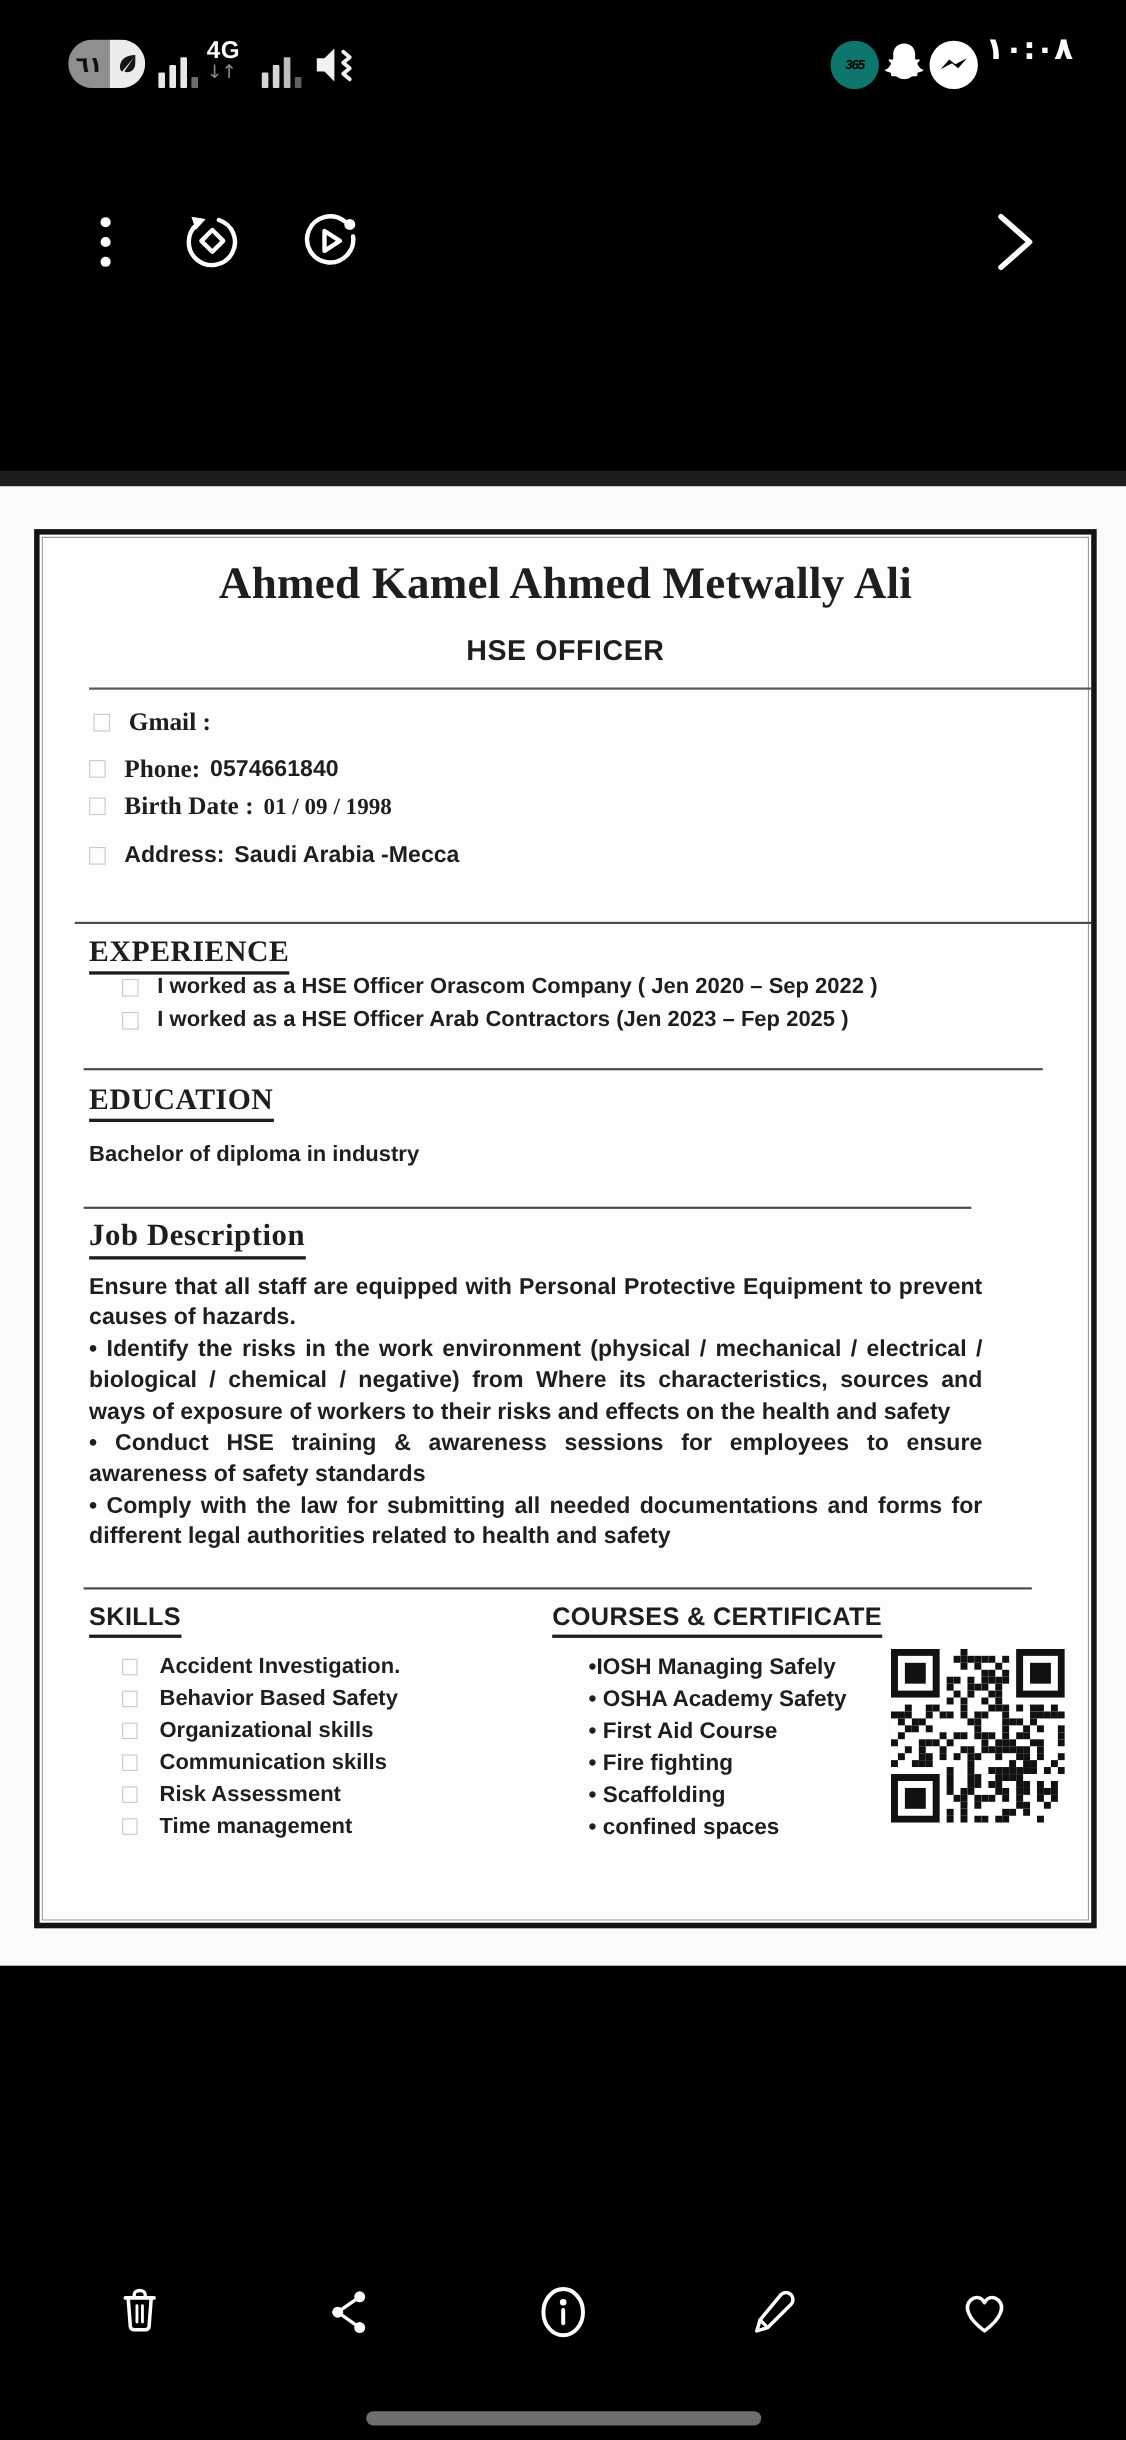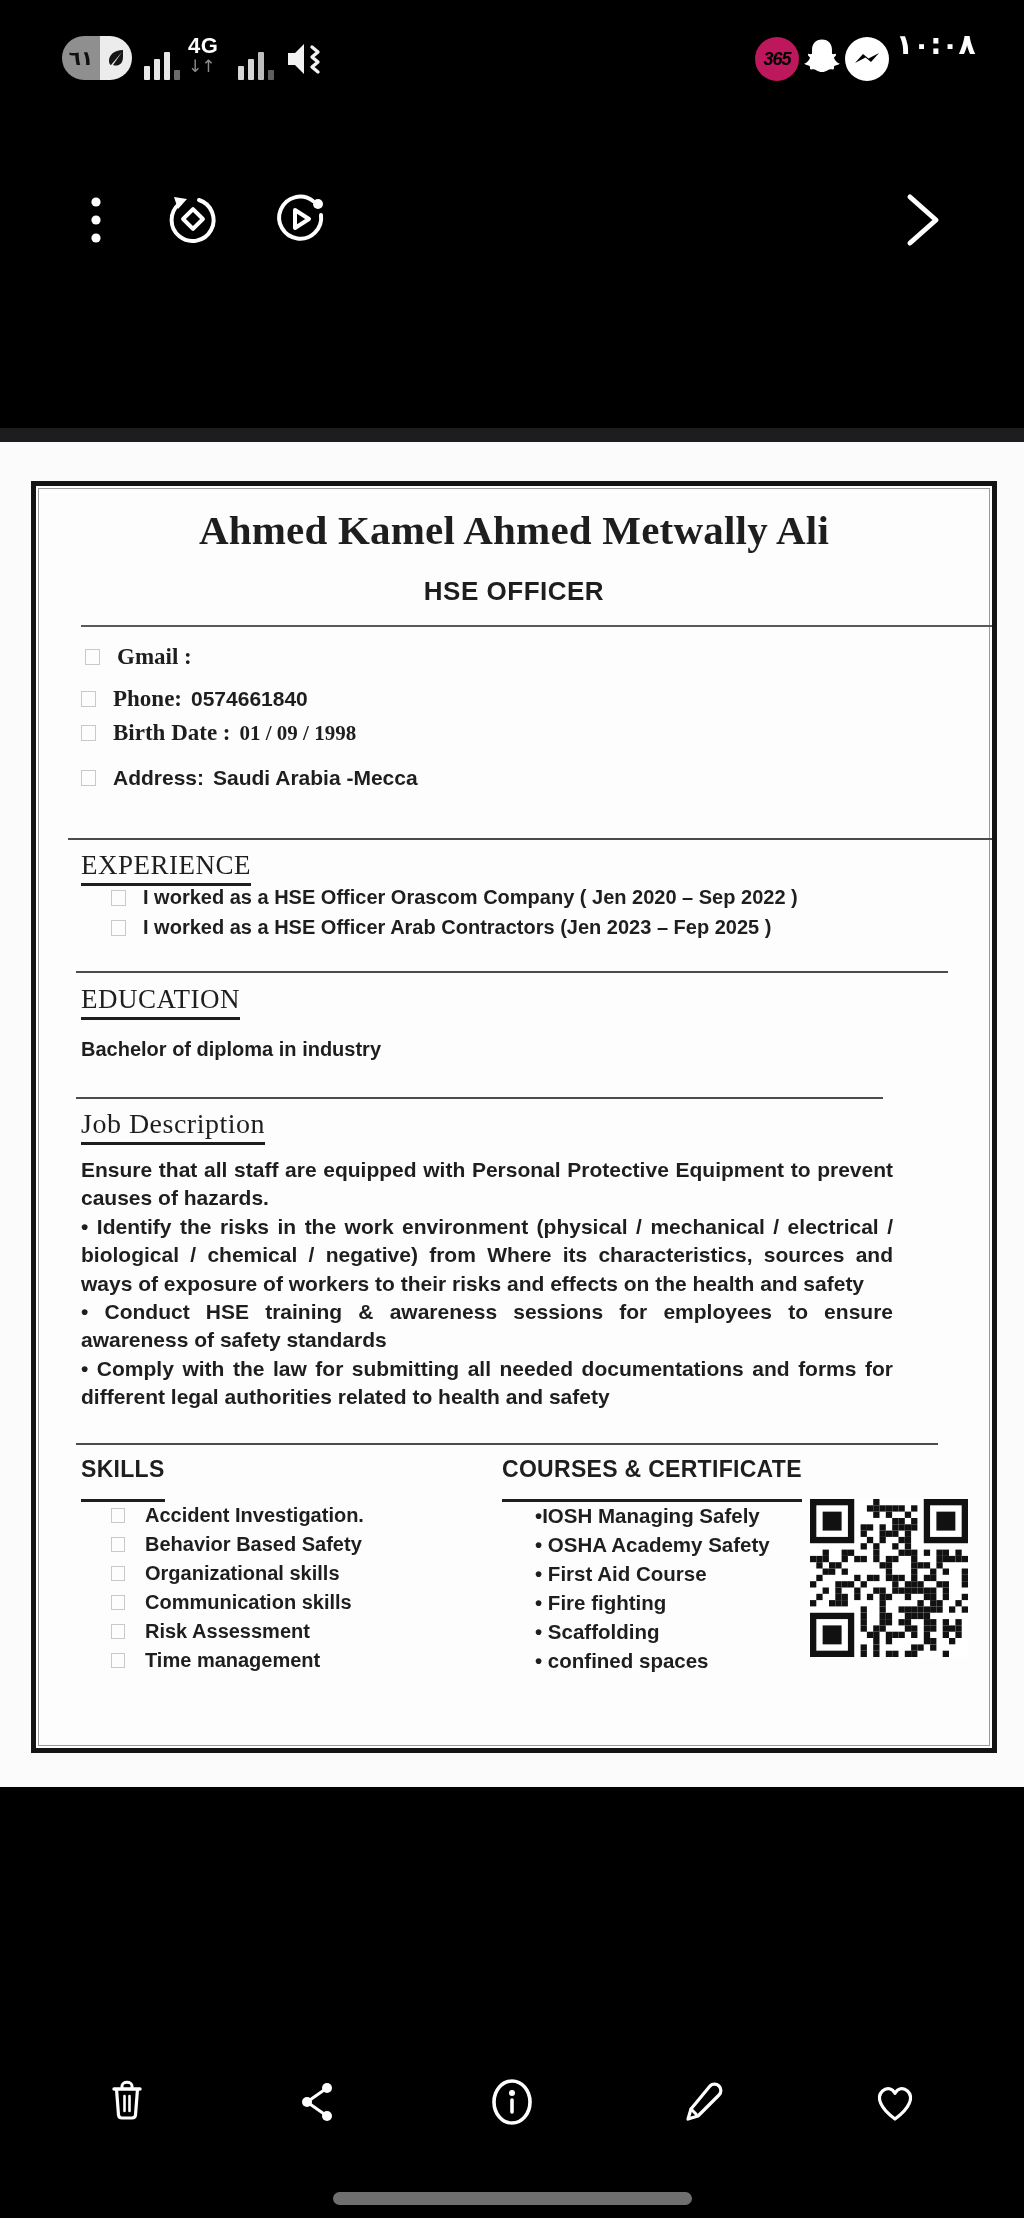--- a/index.html
+++ b/index.html
@@ -15,23 +15,23 @@
   .status-bar{position:absolute;left:0;top:0;width:1024px;height:100px;}
   .battery-pill{position:absolute;left:62px;top:36px;width:70px;height:44px;border-radius:22px;
                 overflow:hidden;display:flex;}
   .battery-left{width:38px;background:#8f8f8f;color:#101010;font-weight:bold;font-size:20px;
                 display:flex;align-items:center;justify-content:center;}
   .battery-right{flex:1;background:#ececec;display:flex;align-items:center;justify-content:center;}
   .sig-group{position:absolute;bottom:0;display:flex;align-items:flex-end;gap:4px;}
   .sig-bar{width:6px;border-radius:1px;}
   .net-label{position:absolute;left:188px;top:33px;color:#fff;font-weight:bold;font-size:22px;letter-spacing:0.5px;}
   .net-arrows{position:absolute;left:188px;top:56px;color:#8b8b8b;font-size:17px;letter-spacing:-1px;}
-  .badge-365{position:absolute;left:755px;top:37px;width:44px;height:44px;border-radius:50%;background:#be185d;
+  .badge-365{position:absolute;left:755px;top:37px;width:44px;height:44px;border-radius:50%;background:#0f766e;
              color:#000;display:flex;align-items:center;justify-content:center;
-             font-weight:bold;font-style:italic;font-size:18px;letter-spacing:-1px;}
+             font-weight:bold;font-style:italic;font-size:12px;letter-spacing:-1px;}
   .msgr-circle{position:absolute;left:845px;top:37px;width:44px;height:44px;border-radius:50%;background:#fff;}
   .clock{position:absolute;left:896px;top:28px;width:110px;color:#fff;font-size:28px;font-weight:bold;text-align:left;}
 
   
   .icon-btn{position:absolute;cursor:pointer;}
 
   
   .page-strip{position:absolute;left:0;top:428px;width:1024px;height:14px;background:#1d1d1f;}
   .page{position:absolute;left:0;top:442px;width:1024px;height:1345px;background:#fbfbfb;}
   .doc-box{position:absolute;left:31px;top:39px;width:966px;height:1272px;box-sizing:border-box;
@@ -39,24 +39,24 @@
            box-shadow:inset 0 0 0 2px #ffffff, inset 0 0 0 3px #9a9a9a;color:#1e1e1e;}
   .doc-title{position:absolute;left:0;top:20px;width:100%;text-align:center;
              font-family:"Liberation Serif",serif;font-weight:bold;font-size:41px;letter-spacing:0.2px;}
   .doc-subtitle{position:absolute;left:0;top:90px;width:100%;text-align:center;
                 font-weight:bold;font-size:26px;letter-spacing:0.5px;}
   .hr{position:absolute;height:2px;background:#4c4c4c;}
   .contact-row{position:absolute;display:flex;align-items:center;}
   .tofu{display:inline-block;width:13px;height:14px;border:1.5px solid #c9c9c9;margin-right:17px;flex:0 0 auto;}
   .c-label{font-weight:bold;font-size:23px;margin-right:9px;white-space:nowrap;}
   .c-value{font-weight:bold;font-size:21px;white-space:nowrap;}
-  .sec-head-serif{font-family:"Liberation Serif",serif;font-weight:normal;font-size:27px;letter-spacing:0.5px;
+  .sec-head-serif{font-family:"Liberation Serif",serif;font-weight:bold;font-size:27px;letter-spacing:0.5px;
                   display:inline-block;border-bottom:3px solid #1e1e1e;padding-bottom:2px;}
   .sec-head-sans{font-weight:bold;font-size:23px;letter-spacing:0.3px;
-                 display:inline-block;border-bottom:3px solid #1e1e1e;padding-bottom:16px;}
+                 display:inline-block;border-bottom:3px solid #1e1e1e;padding-bottom:3px;}
   .list-row{position:absolute;display:flex;align-items:center;font-weight:bold;font-size:20px;}
   .jobdesc{position:absolute;left:45px;top:670px;width:812px;font-weight:bold;font-size:21px;
            line-height:28.4px;text-align:justify;}
   .jobdesc p{margin:0;}
   .plain-line{position:absolute;font-weight:bold;font-size:20px;white-space:nowrap;}
   .course-row{position:absolute;font-weight:bold;font-size:20.5px;white-space:nowrap;}
 
   
   .home-pill{position:absolute;left:333px;top:2192px;width:359px;height:13px;border-radius:7px;background:#6f6f6f;}
 </style>

